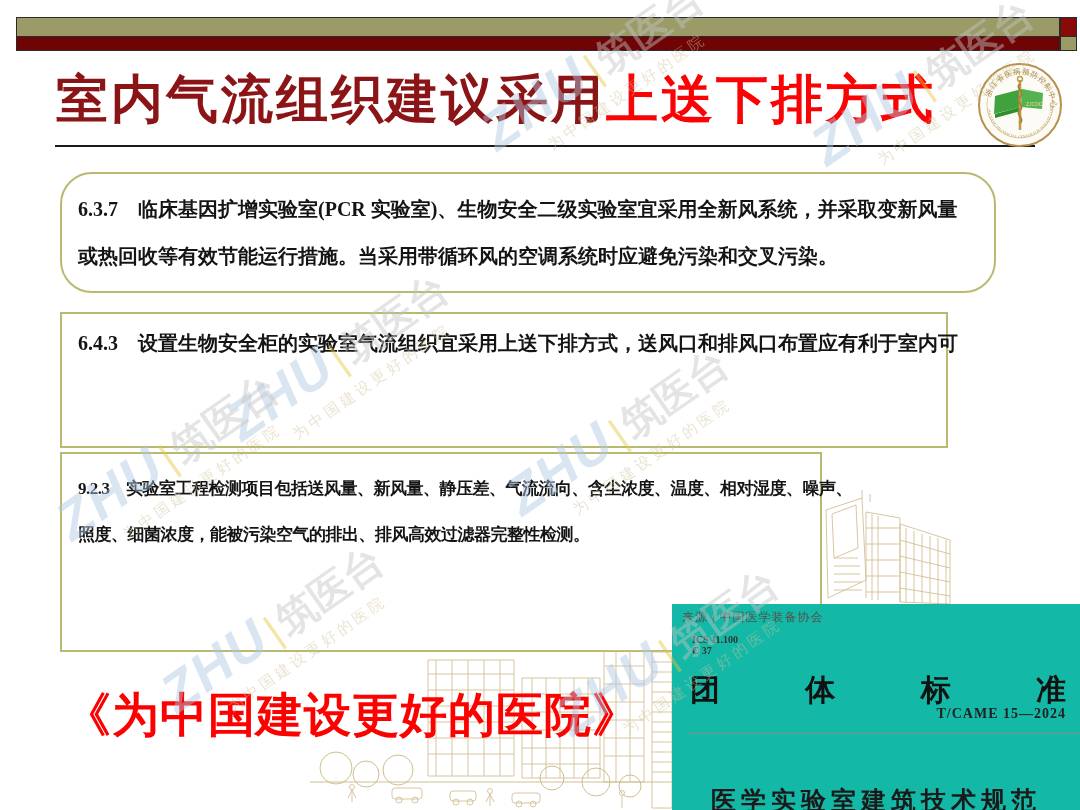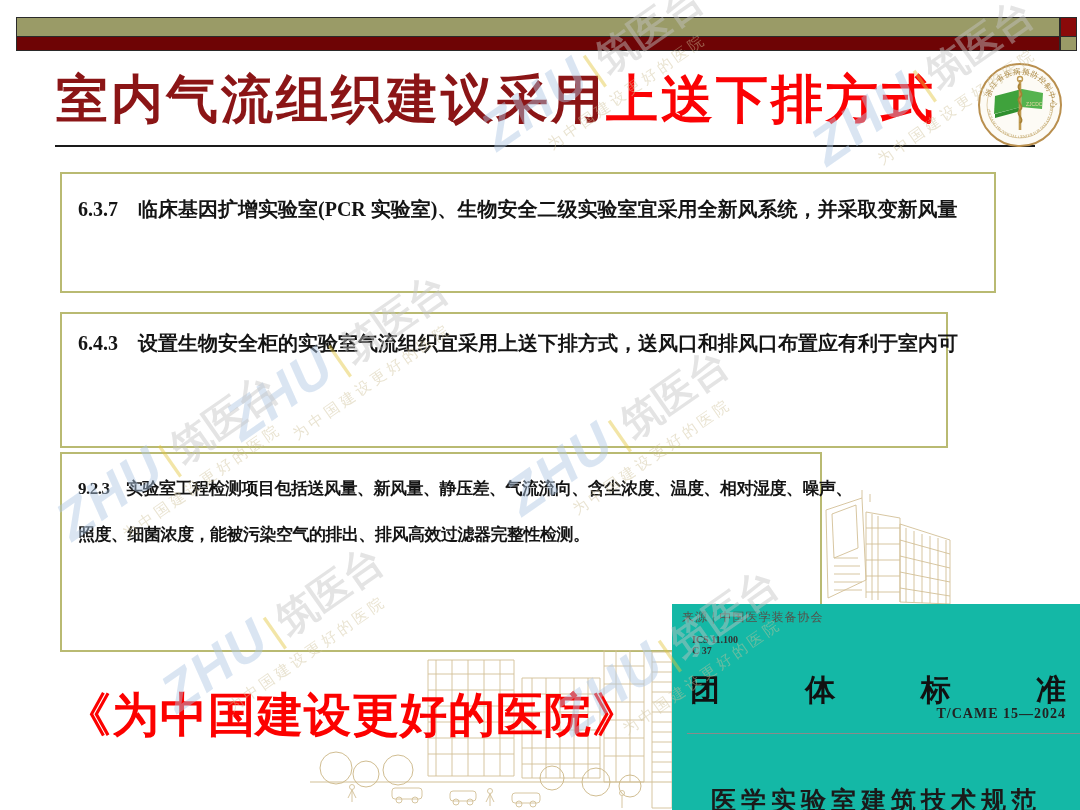--- a/index.html
+++ b/index.html
@@ -21,21 +21,21 @@
          font-family:"Liberation Sans", sans-serif;
          font-size:52px;font-weight:bold;letter-spacing:3px;line-height:58px;}
   .title-rule{position:absolute;left:55px;top:145px;width:980px;height:2px;background:#1a1a1a;}
 
   
   .logo{position:absolute;left:977px;top:62px;width:86px;height:86px;}
 
   
   .xbox{position:absolute;box-sizing:border-box;border:2px solid #b9ba72;background:transparent;}
   .xbox .ln{white-space:nowrap;font-weight:bold;color:#141414;}
-  .box1{left:60px;top:172px;width:936px;height:121px;padding:12px 0 0 16px;}
+  .box1{left:60px;top:172px;width:936px;height:121px;padding:12px 0 0 16px;border-radius:32px;}
   .box1 .ln{font-size:20px;line-height:47px;}
   .box2{left:60px;top:312px;width:888px;height:136px;padding:8px 0 0 16px;}
   .box2 .ln{font-size:20px;line-height:43px;}
   .box3{left:60px;top:452px;width:762px;height:200px;padding:12px 0 0 16px;}
   .box3 .ln{font-size:17px;line-height:46px;letter-spacing:-0.5px;}
 
   
   .page{position:absolute;left:672px;top:604px;width:408px;height:206px;background:#14b8a6;}
   .src-caption{position:absolute;left:10px;top:5px;font-size:12px;color:#55514a;
                letter-spacing:1px;white-space:nowrap;}
@@ -103,20 +103,21 @@
     <path d="M45,27 L66,31 L65,47 L44,45 Z" fill="#55b34f"></path>
     <path d="M18,52 L44,45 L44,49 L18,56 Z" fill="#2f8f2e"></path>
     <line x1="43" y1="18" x2="43" y2="68" stroke="#c09a50" stroke-width="2.6"></line>
     <path d="M43,22 C37,26 49,31 43,35 C37,39 49,44 43,48 C37,52 49,57 43,61" fill="none" stroke="#a57f33" stroke-width="1.6"></path>
     <circle cx="43" cy="17" r="2.5" fill="none" stroke="#c09a50" stroke-width="1.4"></circle>
     <text x="49" y="44" font-size="5" fill="#e8d9a8" font-family="Liberation Sans, sans-serif">ZJCDC</text>
   </svg>
 
   <div class="xbox box1">
     <div class="ln">6.3.7　临床基因扩增实验室(PCR 实验室)、生物安全二级实验室宜采用全新风系统，并采取变新风量</div>
+    <div class="ln">或热回收等有效节能运行措施。当采用带循环风的空调系统时应避免污染和交叉污染。</div>
   </div>
 
   <div class="xbox box2">
     <div class="ln">6.4.3　设置生物安全柜的实验室气流组织宜采用上送下排方式，送风口和排风口布置应有利于室内可</div>
   </div>
 
   <div class="xbox box3">
     <div class="ln">9.2.3　实验室工程检测项目包括送风量、新风量、静压差、气流流向、含尘浓度、温度、相对湿度、噪声、</div>
     <div class="ln">照度、细菌浓度，能被污染空气的排出、排风高效过滤器完整性检测。</div>
   </div>

